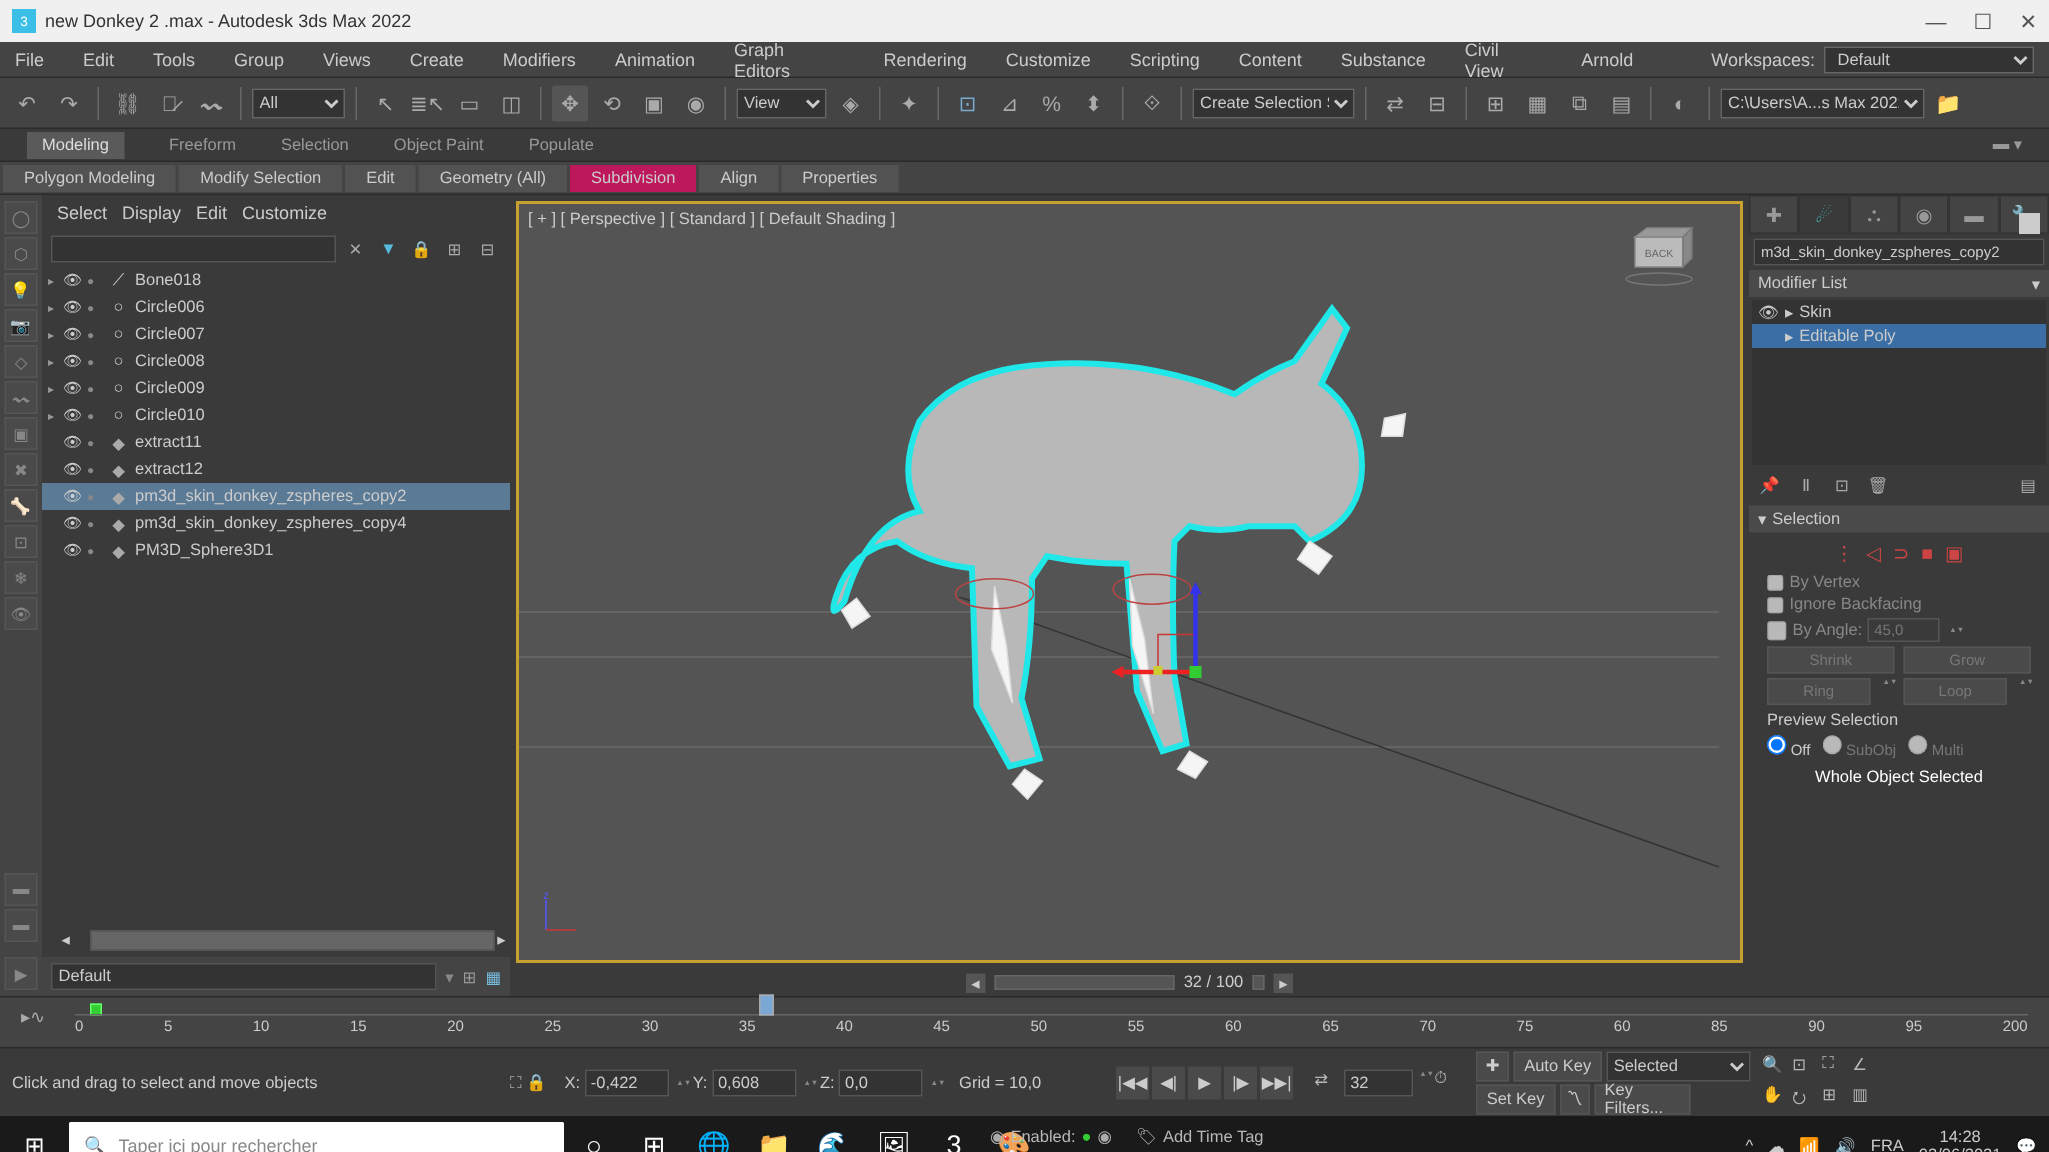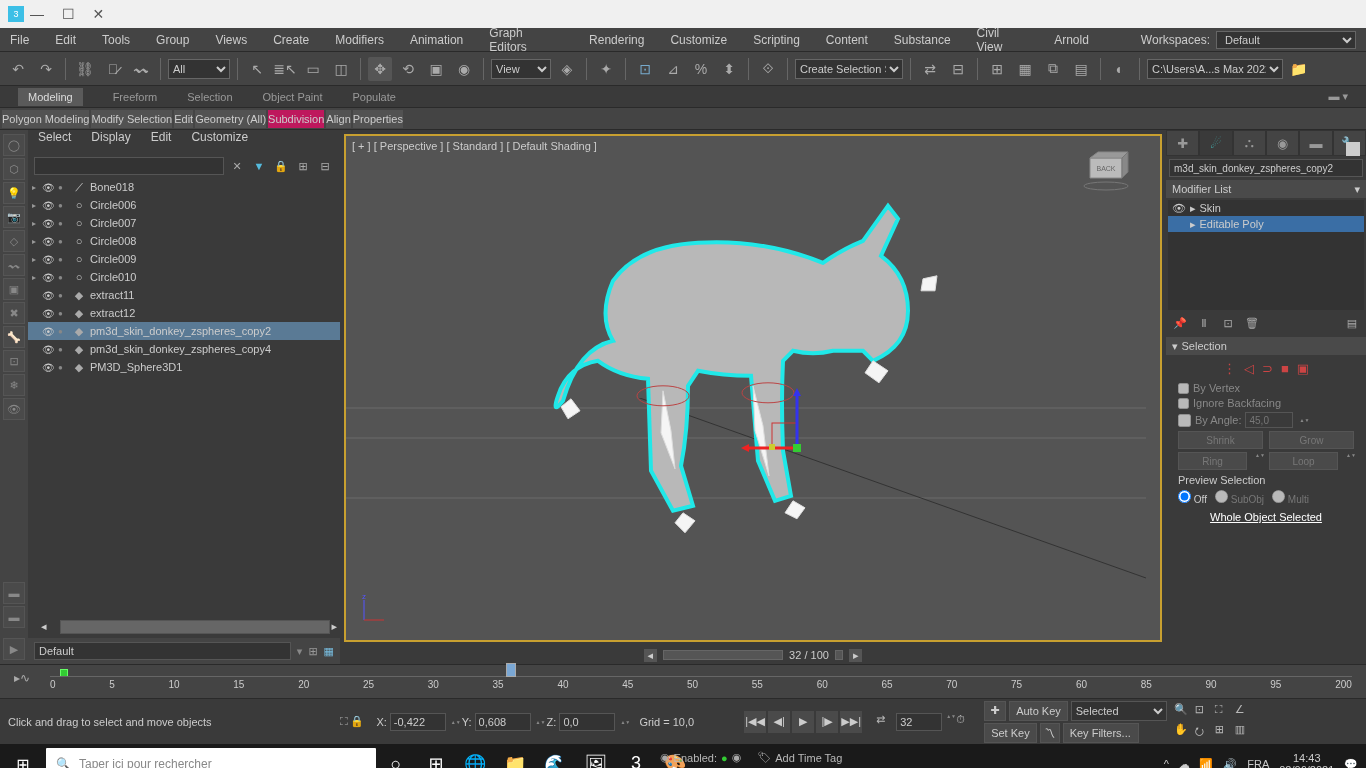--- a/index.html
+++ b/index.html
@@ -13,27 +13,27 @@
 .menubar .workspace { display:flex; align-items:center; gap:6px; }
 .menubar .workspace select { background:#333; color:#ccc; border:1px solid #666; font-size:11px; padding:0 4px; width:140px; height:18px;}
 .toolbar { height:34px; background:#444; display:flex; align-items:center; padding:0 6px; gap:4px; border-bottom:1px solid #2a2a2a; }
 .toolbar .tb { width:24px; height:24px; display:flex; align-items:center; justify-content:center; color:#aaa; font-size:14px; border-radius:2px; }
 .toolbar .sep { width:1px; height:22px; background:#666; margin:0 3px; }
 .toolbar select { background:#333; color:#ccc; border:1px solid #666; font-size:11px; height:20px; }
 .ribbon-tabs { height:22px; background:#3a3a3a; display:flex; align-items:center; gap:30px; padding:0 18px; font-size:11px; color:#999; border-bottom:1px solid #2a2a2a;}
 .ribbon-tabs .active { background:#5a5a5a; padding:3px 10px; color:#ddd; }
 .ribbon-tabs .rend { margin-left:auto; display:flex; gap:3px;}
 .ribbon-panels { height:22px; background:#444; display:flex; align-items:center; gap:2px; padding:0 2px; font-size:11px; color:#ccc; border-bottom:1px solid #2a2a2a;}
-.ribbon-panels span { padding:3px 0; }
+.ribbon-panels span { padding:3px 14px; }
 .main { display:flex; height:534px; }
 .explorer { width:340px; background:#3a3a3a; display:flex; }
 .explorer-strip { width:28px; background:#444; display:flex; flex-direction:column; gap:2px; padding:4px 2px; align-items:center; }
 .explorer-strip .sb { width:22px; height:22px; background:#4a4a4a; border:1px solid #555; display:flex; align-items:center; justify-content:center; color:#888; font-size:11px;}
 .explorer-body { flex:1; display:flex; flex-direction:column; }
-.exp-menu { height:24px; display:flex; align-items:flex-start; gap:20px; padding:0 10px; font-size:12px; color:#ccc; }
+.exp-menu { height:24px; display:flex; align-items:center; gap:10px; padding:0 10px; font-size:12px; color:#ccc; }
 .exp-search { height:24px; display:flex; align-items:center; padding:0 6px; gap:4px;}
 .exp-search input { flex:1; background:#333; border:1px solid #555; height:18px; color:#ccc; padding:0 4px; font-size:11px;}
 .exp-search .tb { width:18px; height:18px; display:flex; align-items:center; justify-content:center; color:#aaa; }
 .exp-header { height:18px; background:#4a4a4a; padding:0 6px; display:flex; align-items:center; color:#ccc; border-top:1px solid #555; border-bottom:1px solid #333;}
 .exp-list { flex:1; background:#3a3a3a; overflow:hidden; }
 .exp-row { height:18px; display:flex; align-items:center; padding:0 4px; color:#ccc; font-size:11px;}
 .exp-row .arrow { width:10px; font-size:8px; color:#999;}
 .exp-row .eye { width:16px; font-size:10px; }
 .exp-row .frz { width:14px; font-size:8px; color:#888;}
 .exp-row .obj-icon { width:14px; height:12px; margin-right:4px; display:flex; align-items:center; justify-content:center;}
@@ -70,21 +70,21 @@
 .sel-icons { display:flex; gap:8px; justify-content:center; margin-bottom:6px;}
 .sel-icons .si { color:#c44; font-size:13px;}
 .chk { display:flex; align-items:center; gap:4px; margin:3px 6px; color:#888; font-size:11px;}
 .chk input[type=checkbox]{ width:11px; height:11px;}
 .angle-row { display:flex; align-items:center; gap:4px; margin:3px 6px;}
 .angle-row input[type=text]{ width:48px; background:#3a3a3a; border:1px solid #555; height:16px; color:#777; font-size:10px; padding:0 3px;}
 .btn-row { display:flex; gap:6px; margin:3px 6px;}
 .btn-row button { flex:1; background:#4a4a4a; border:1px solid #555; color:#777; font-size:10px; height:18px;}
 .preview-hdr { margin:4px 6px; color:#ccc; font-size:11px;}
 .radio-row { display:flex; gap:8px; margin:3px 6px; color:#ccc; font-size:10px; align-items:center;}
-.whole-sel { text-align:center; color:#fff; font-size:11px; margin-top:6px;text-decoration:underline;}
+.whole-sel { text-align:center; color:#fff; font-size:11px; margin-top:6px;}
 .timeline { height:34px; background:#444; display:flex; align-items:flex-end; padding:0 14px 2px 50px; position:relative; border-top:1px solid #2a2a2a;}
 .timeline .play-ind { position:absolute; left:14px; top:6px; color:#aaa; font-size:12px;}
 .timeline .keydot { position:absolute; left:60px; top:4px; width:8px; height:8px; background:#3c3; border:1px solid #6f6;}
 .time-ruler { flex:1; height:20px; display:flex; justify-content:space-between; color:#ccc; font-size:10px; border-top:1px solid #666; padding-top:2px; position:relative;}
 .time-ruler .cursor { position:absolute; left:35%; top:-14px; width:10px; height:14px; background:#7aa7d4; border:1px solid #aaa;}
 .statusbar { height:46px; background:#3a3a3a; display:flex; align-items:center; border-top:1px solid #2a2a2a;}
 .status-left { width:105px; height:40px; margin:2px; background:#f0c0c0; border:1px solid #888;}
 .status-left input { width:100%; margin-top:22px; background:#fff; border:none; font-size:10px; padding:1px 3px; color:#333;}
 .status-msg { width:340px; padding:0 8px; font-size:11px; color:#ccc;}
 .status-msg div { height:18px; display:flex; align-items:center;}
@@ -103,20 +103,21 @@
 .taskbar .appicon { width:40px; height:40px; display:flex; align-items:center; justify-content:center; font-size:18px;}
 .spin { width:8px; display:flex; flex-direction:column; font-size:5px; line-height:6px; color:#888; margin-left:2px;}
 .hscroll { height:14px; background:#4a4a4a; margin:0 10px 4px 32px; border:1px solid #555; position:relative;}
 .hscroll .thumb { position:absolute; left:0; width:100%; height:100%; background:#666;}
 </style>
 </head>
 <body>
 
 <div class="titlebar">
   <div class="icon3ds">3</div>
+  <div class="title">new Donkey 2 .max - Autodesk 3ds Max 2022</div>
   <div class="winbtns">
     <span>—</span>
     <span>☐</span>
     <span>✕</span>
   </div>
 </div>
 
 <div class="menubar">
   <span>File</span>
   <span>Edit</span>
@@ -561,21 +562,21 @@
   <div class="anim-right" style="margin-left:10px">
     <div style="display:flex;flex-direction:column;gap:2px">
       <div style="display:flex;gap:3px">
         <div class="abox" style="width:22px;justify-content:center">✚</div>
         <div class="abox">Auto Key</div>
         <select style="width:96px"><option>Selected</option></select>
       </div>
       <div style="display:flex;gap:3px">
         <div class="abox">Set Key</div>
         <div class="abox" style="width:20px;justify-content:center">〽</div>
-        <div class="abox" style="width:76px">Key Filters...</div>
+        <div class="abox" style="width:64px">Key Filters...</div>
       </div>
     </div>
   </div>
   <div style="display:flex;flex-direction:column;gap:2px;margin-left:8px">
     <div style="display:flex;gap:2px">
       <div class="pb" style="width:18px;height:18px">🔍</div>
       <div class="pb" style="width:18px;height:18px">⊡</div>
       <div class="pb" style="width:18px;height:18px">⛶</div>
       <div class="pb" style="width:18px;height:18px">∠</div>
     </div>
@@ -602,18 +603,18 @@
   <div class="appicon">🖼</div>
   <div class="appicon" style="border-bottom:2px solid #76b9ed">3</div>
   <div class="appicon">🎨</div>
   <div class="tray">
     <span>^</span>
     <span>☁</span>
     <span>📶</span>
     <span>🔊</span>
     <span>FRA</span>
     <div style="text-align:center;line-height:12px">
-      <div>14:43</div>
+      <div>14:28</div>
       <div>02/06/2021</div>
     </div>
     <span>💬</span>
   </div>
 </div>
 
 </body></html>

